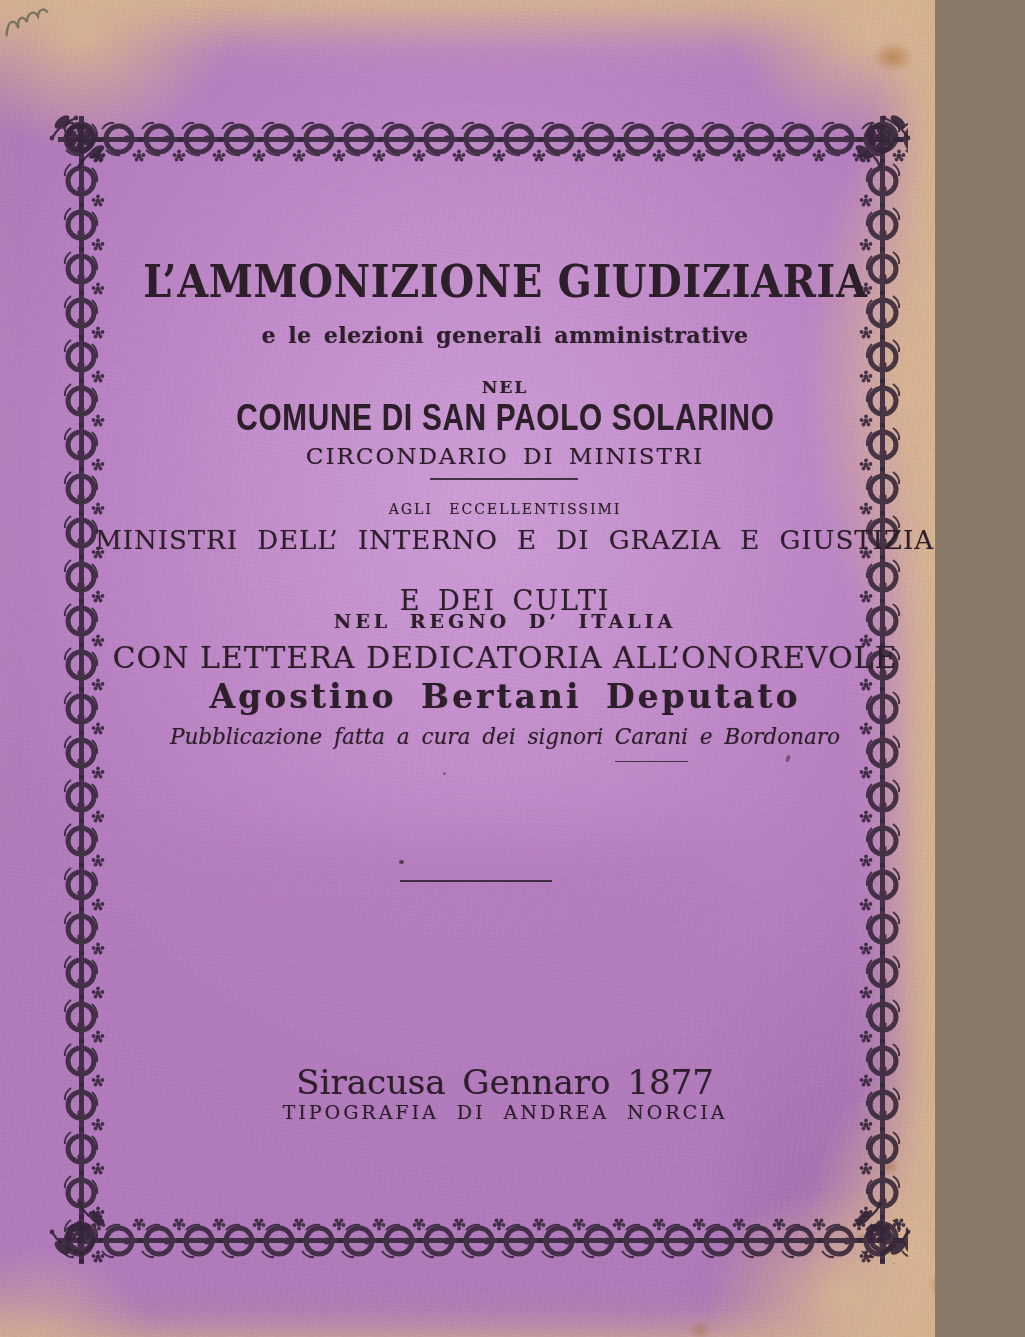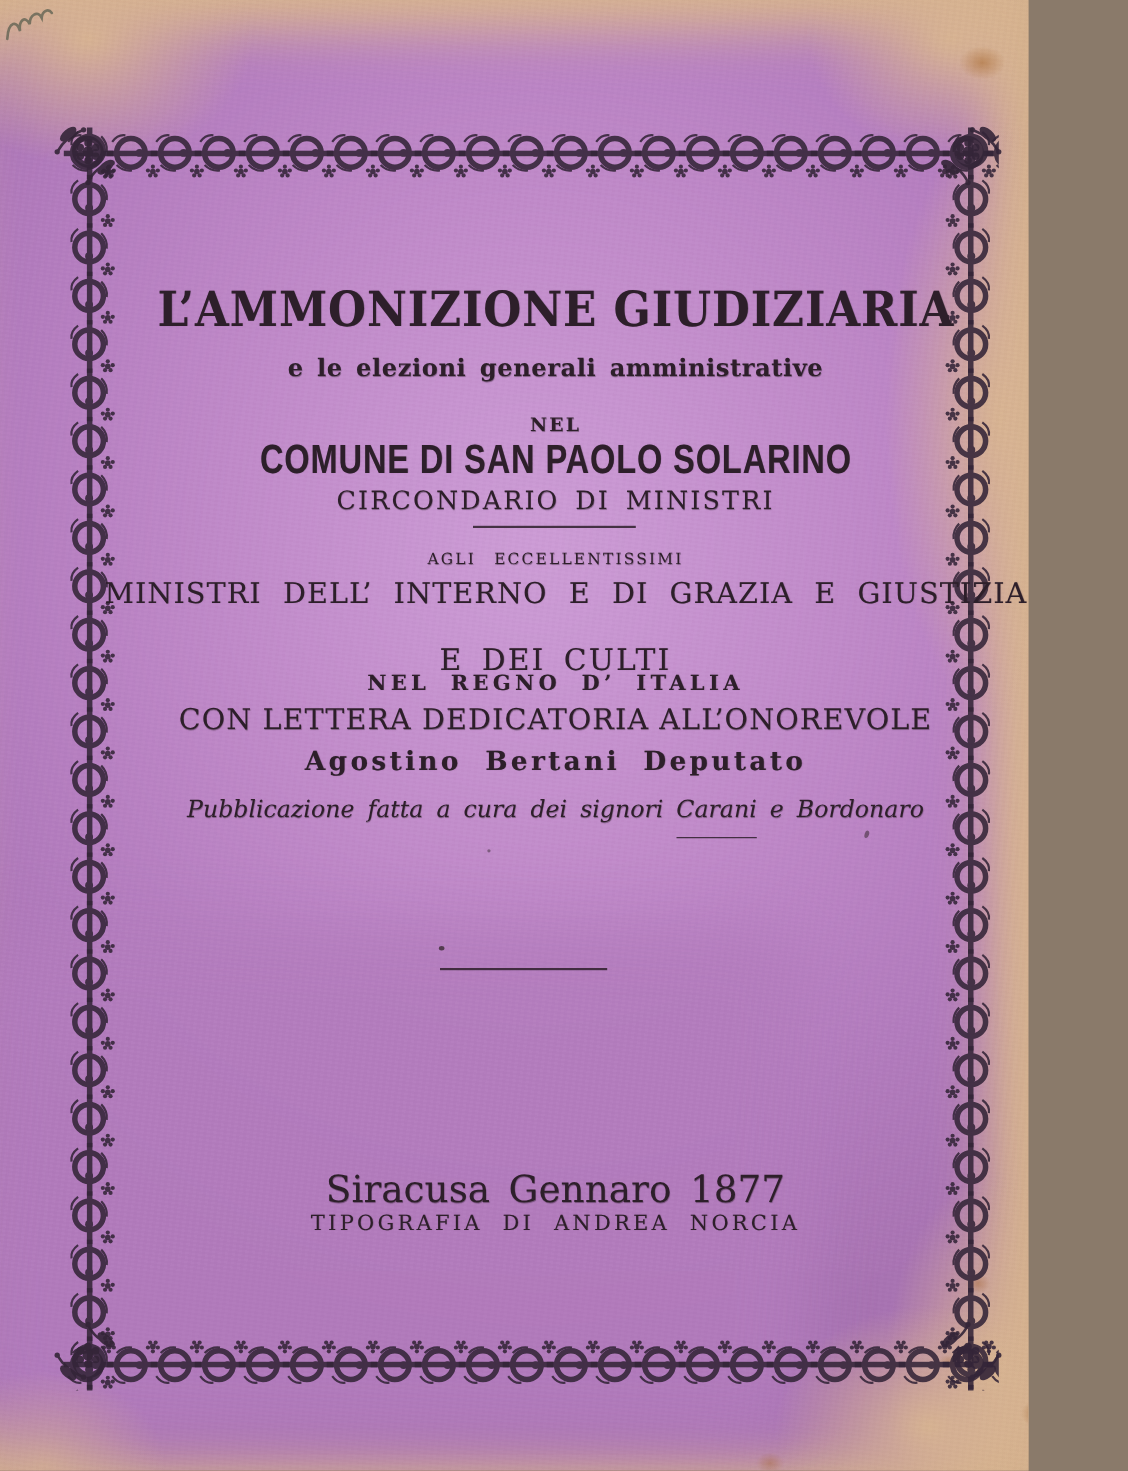--- a/index.html
+++ b/index.html
@@ -56,22 +56,22 @@
   .squish2{display:inline-block;transform:scaleX(.8);transform-origin:center;}
   .t-main{top:256px;font-size:44px;font-weight:bold;letter-spacing:1px;}
   .t-sub{top:322px;font-size:22px;font-weight:bold;letter-spacing:.5px;word-spacing:4px;}
   .t-nel{top:377px;font-size:17px;font-weight:bold;letter-spacing:2px;}
   .t-comune{top:397px;font-size:37px;font-weight:bold;font-family:"Liberation Sans","DejaVu Sans",sans-serif;letter-spacing:1px;}
   .t-circ{top:443px;font-size:23px;letter-spacing:2px;word-spacing:5px;}
   .t-agli{top:501px;font-size:14px;letter-spacing:2px;word-spacing:10px;}
   .t-min{top:525px;font-size:26px;letter-spacing:1px;word-spacing:10px;}
   .t-culti{top:585px;font-size:27px;letter-spacing:2px;word-spacing:6px;}
   .t-regno{top:610px;font-size:19px;font-weight:bold;letter-spacing:4px;word-spacing:8px;}
-  .t-lettera{top:640px;font-size:26px;letter-spacing:1px;}
-  .t-dedicatee{top:677px;font-size:24px;font-weight:bold;letter-spacing:3px;word-spacing:10px;}
+  .t-lettera{top:640px;font-size:30px;letter-spacing:1px;}
+  .t-dedicatee{top:677px;font-size:33px;font-weight:bold;letter-spacing:3px;word-spacing:10px;}
   .t-pubbl{top:724px;font-size:21.5px;font-style:italic;word-spacing:5px;}
   .t-pubbl .uline{border-bottom:1.8px solid rgba(45,31,42,.85);padding-bottom:12px;}
   .t-place{top:1062px;font-size:34px;word-spacing:6px;}
   .t-printer{top:1101px;font-size:19px;letter-spacing:3px;word-spacing:9px;}
 
   .rule{position:absolute;height:2.4px;background:#2d1f2a;opacity:.85;}
   .rule-1{left:430px;top:478px;width:148px;}
   .rule-2{left:400px;top:880px;width:152px;}
 
   .speck{position:absolute;background:#3a2a33;border-radius:50%;}

